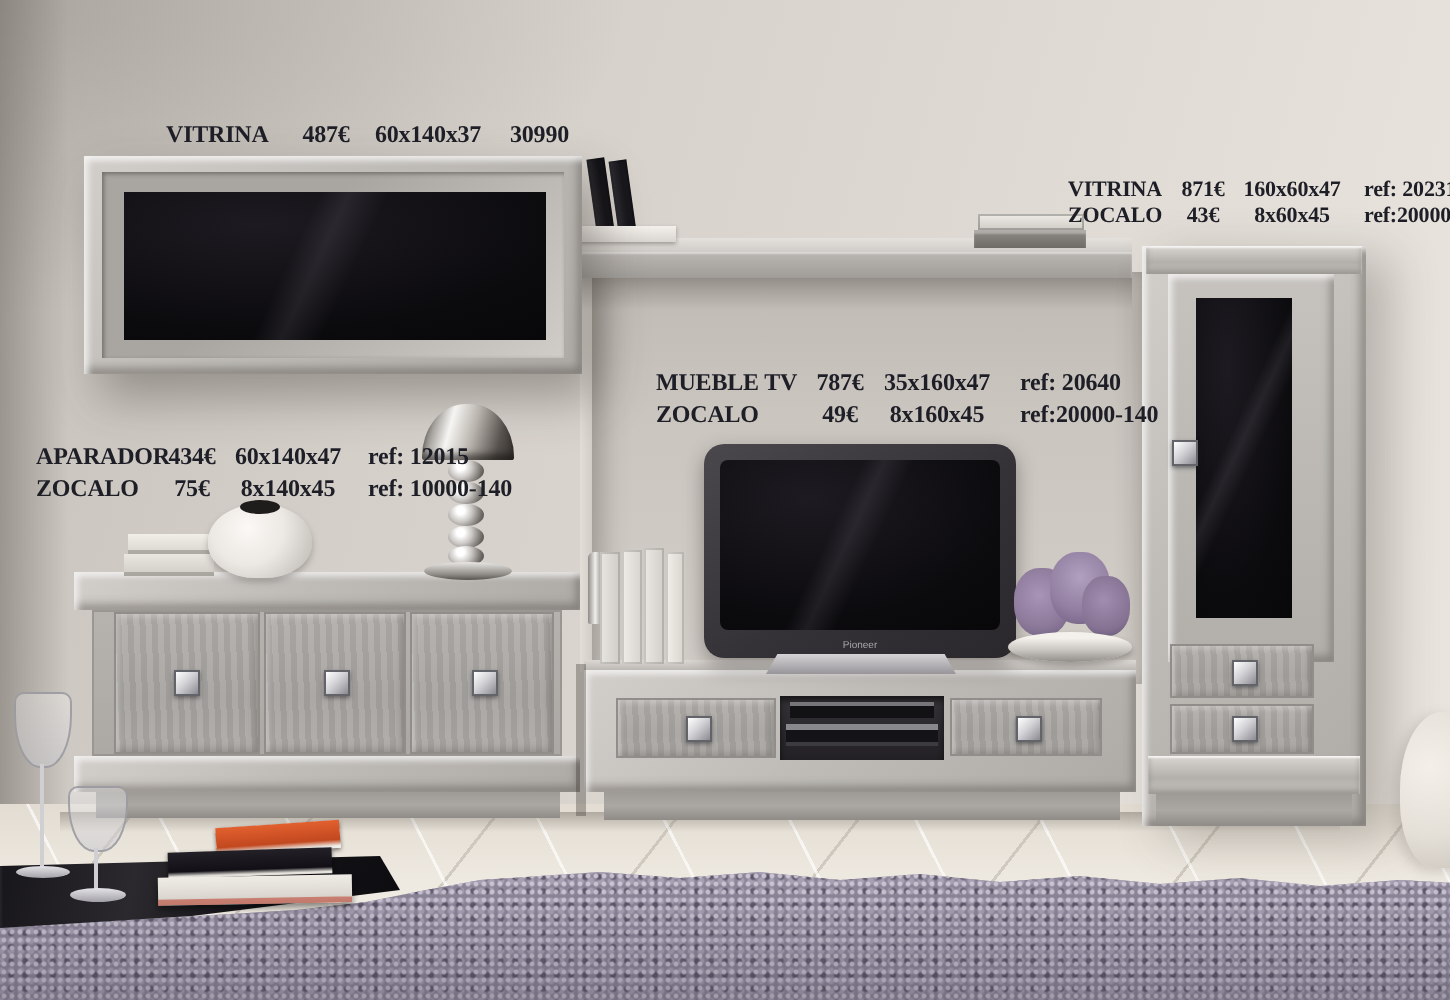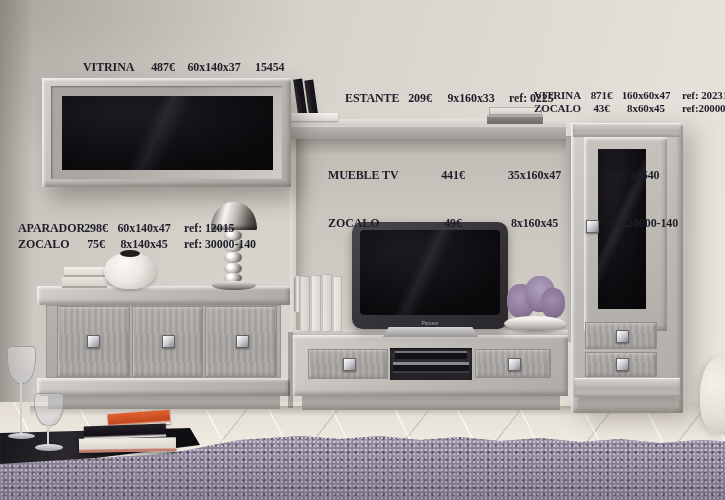--- a/index.html
+++ b/index.html
@@ -193,55 +193,49 @@
   <div class="abs" style="left:33px;top:393px;width:31px;height:60px;">
     <div class="abs" style="left:1px;top:0;width:28px;height:31px;border:1px solid rgba(150,150,156,.85);border-radius:5px 5px 13px 13px/5px 5px 24px 24px;background:linear-gradient(180deg,rgba(255,255,255,.32),rgba(200,200,208,.55));"></div>
     <div class="abs" style="left:14px;top:31px;width:2px;height:22px;background:#cfcfd4;"></div>
     <div class="abs" style="left:2px;top:51px;width:28px;height:7px;border-radius:50%;background:linear-gradient(180deg,#e4e4e8,#a0a0a6);"></div>
   </div>
 
   <div class="ann" style="left:83px;top:60px;grid-template-columns:62px 36px 66px auto;">
     <span class="c1">VITRINA</span>
     <span class="c2">487€</span>
     <span class="c3">60x140x37</span>
-    <span class="c4">15454</span>
-  </div>
-
-  <div class="ann" style="left:345px;top:91px;grid-template-columns:54px 42px 60px auto;">
-    <span class="c1">ESTANTE</span>
-    <span class="c2">209€</span>
-    <span class="c3">9x160x33</span>
-    <span class="c4">ref: 0225</span>
-  </div>
+    <span class="c4">30990</span>
+  </div>
+
 
   <div class="ann" style="left:534px;top:89px;grid-template-columns:54px 27px 62px auto;font-size:11px;">
     <span class="c1">VITRINA</span>
     <span class="c2">871€</span>
     <span class="c3">160x60x47</span>
     <span class="c4" style="padding-left:5px;">ref: 20231</span>
     <span class="c1">ZOCALO</span>
     <span class="c2">43€</span>
     <span class="c3">8x60x45</span>
     <span class="c4" style="padding-left:5px;">ref:20000-60</span>
   </div>
 
   <div class="ann" style="left:18px;top:221px;grid-template-columns:62px 32px 64px auto;">
     <span class="c1">APARADOR</span>
-    <span class="c2">298€</span>
+    <span class="c2">434€</span>
     <span class="c3">60x140x47</span>
     <span class="c4">ref: 12015</span>
     <span class="c1">ZOCALO</span>
     <span class="c2">75€</span>
     <span class="c3">8x140x45</span>
-    <span class="c4">ref: 30000-140</span>
-  </div>
-
-  <div class="ann" style="left:328px;top:168px;grid-template-columns:77px 30px 67px auto;gap:33px;">
+    <span class="c4">ref: 10000-140</span>
+  </div>
+
+  <div class="ann" style="left:328px;top:184px;grid-template-columns:77px 30px 67px auto;">
     <span class="c1">MUEBLE TV</span>
-    <span class="c2">441€</span>
+    <span class="c2">787€</span>
     <span class="c3">35x160x47</span>
     <span class="c4">ref: 20640</span>
     <span class="c1">ZOCALO</span>
     <span class="c2">49€</span>
     <span class="c3">8x160x45</span>
     <span class="c4">ref:20000-140</span>
   </div>
 
 </div>
 

